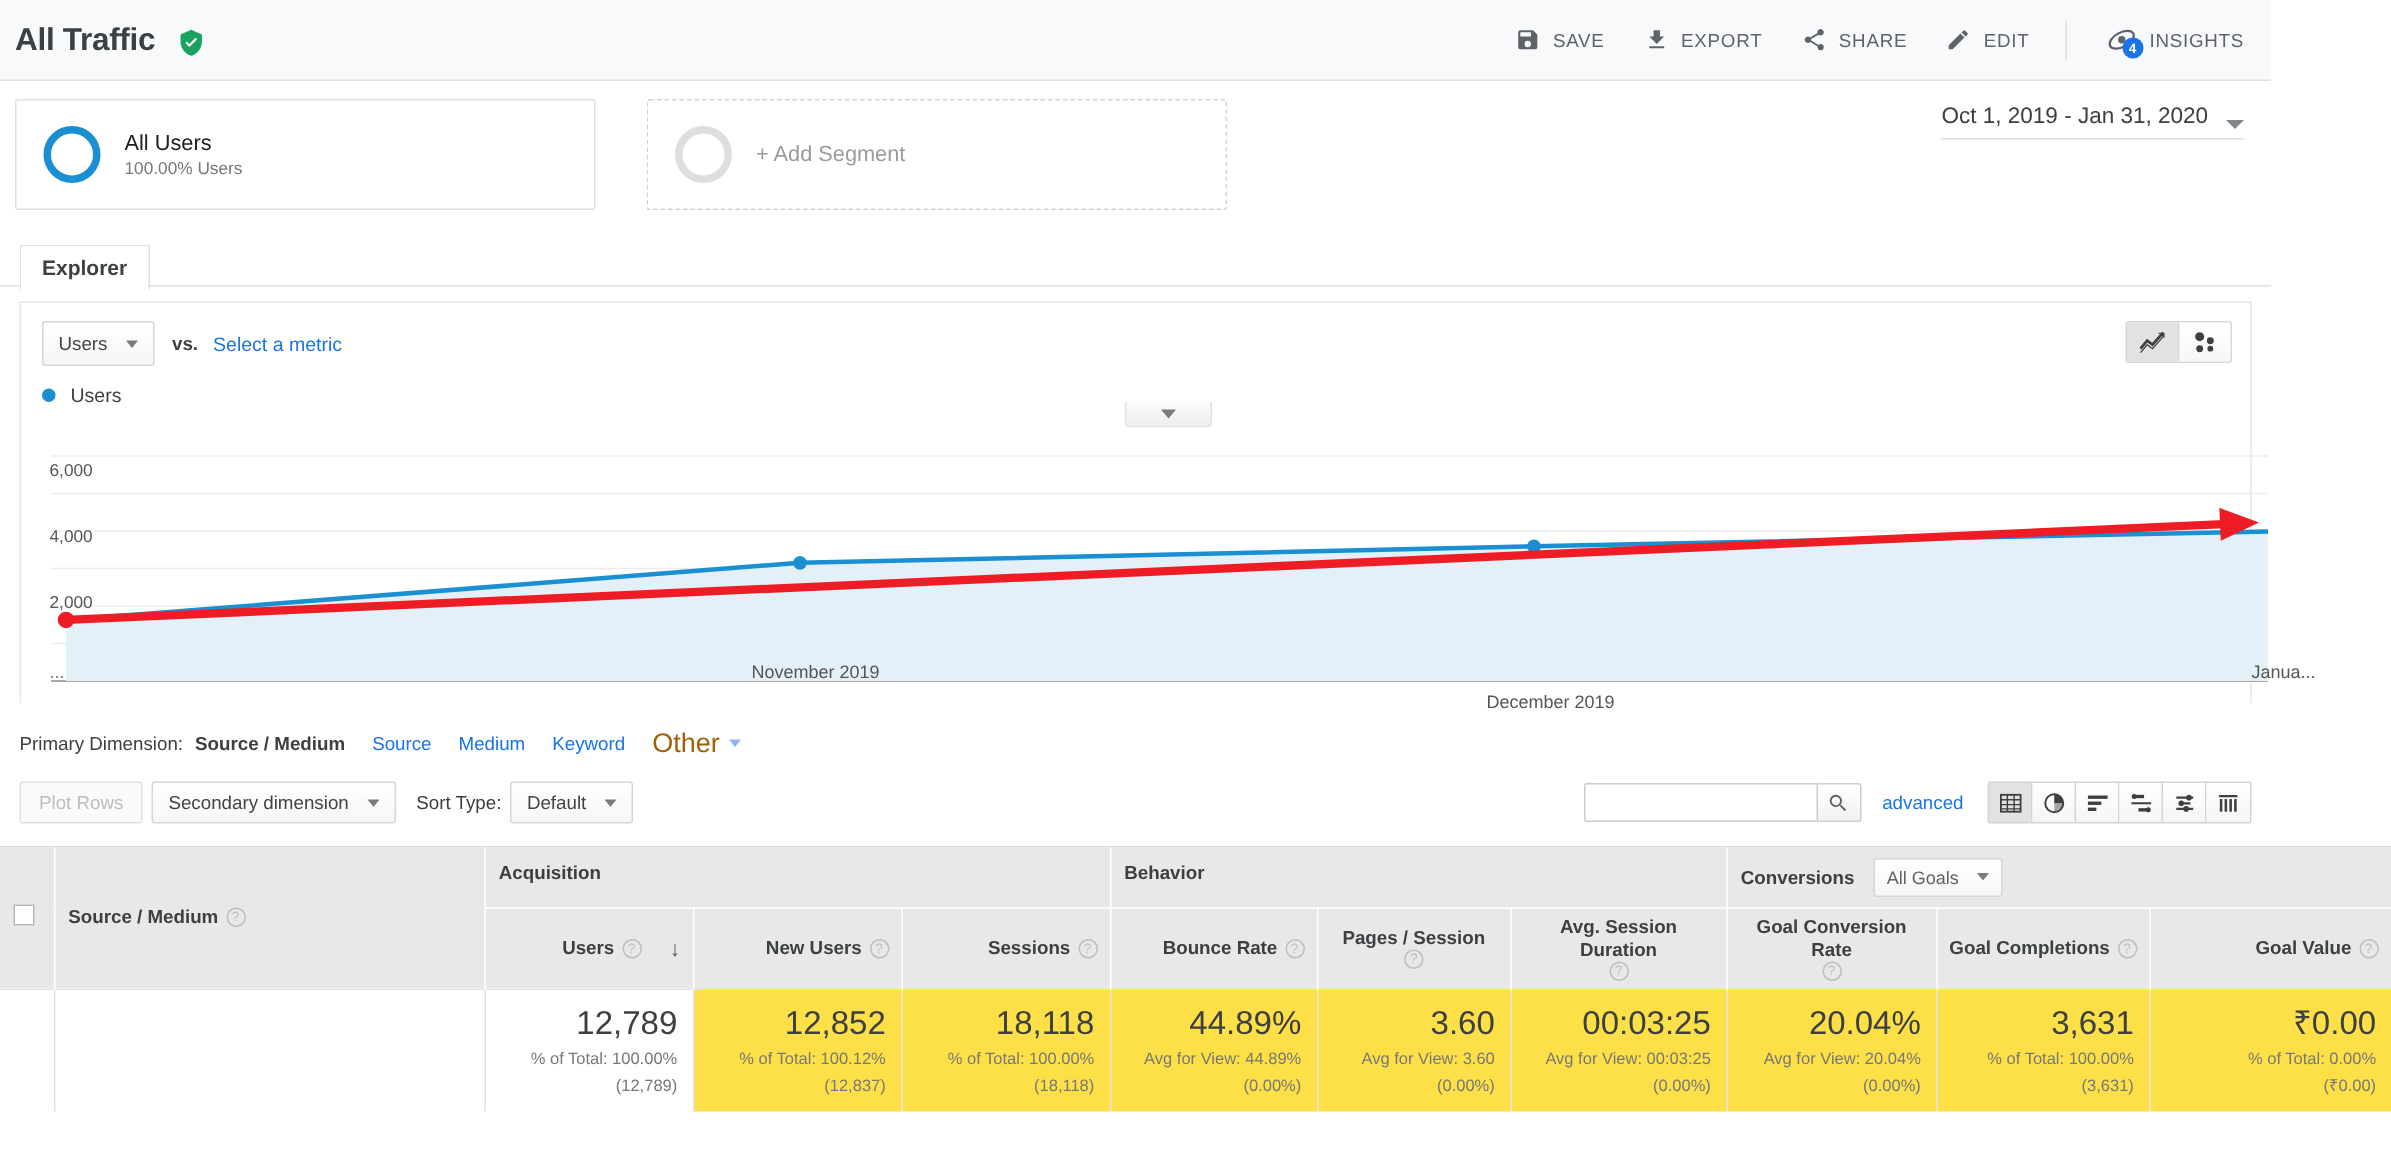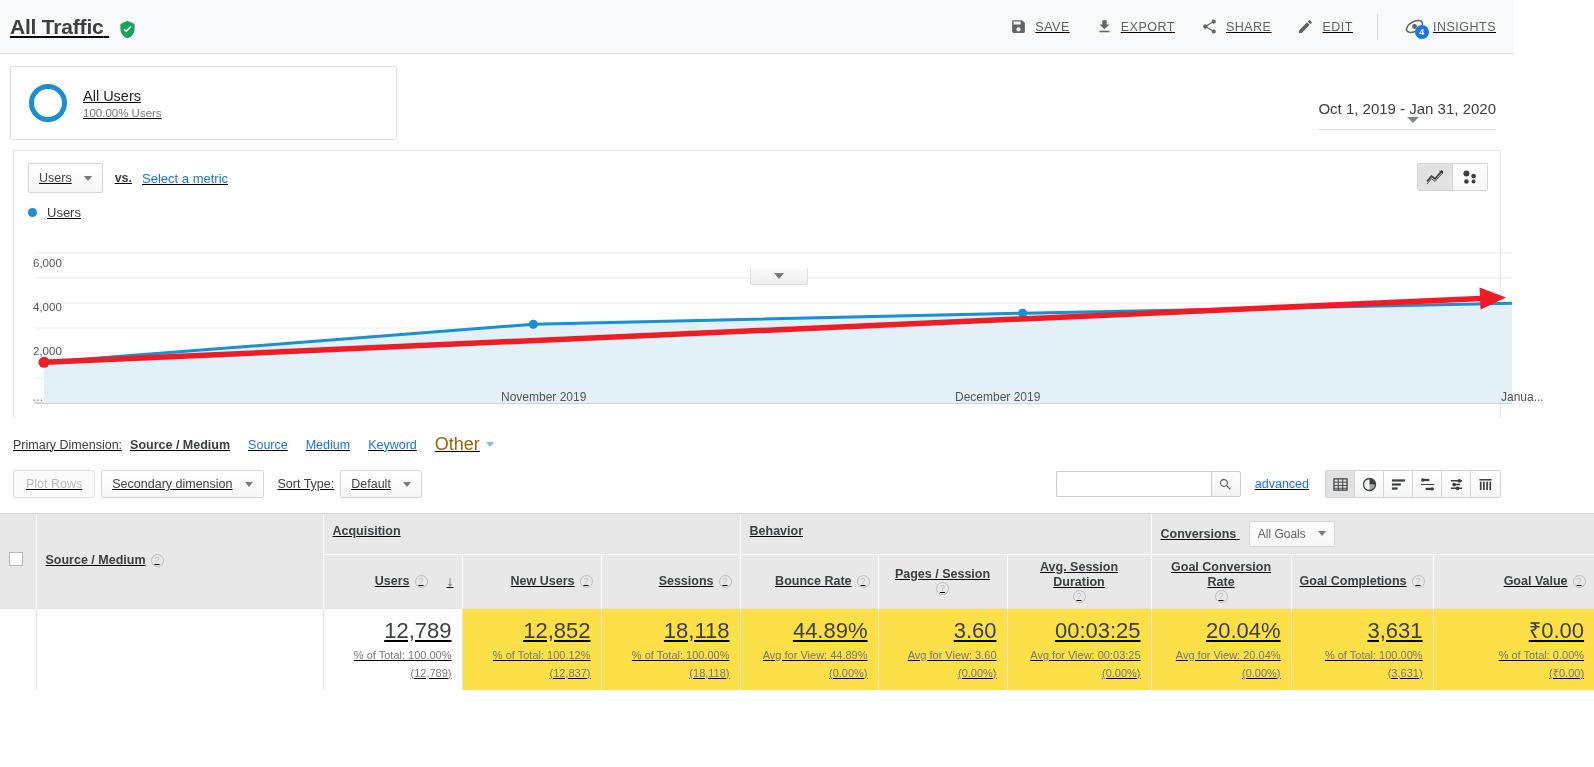--- a/index.html
+++ b/index.html
@@ -6,21 +6,21 @@
   * { box-sizing: border-box; }
   html, body {
     margin: 0; padding: 0;
     width: 1594px; height: 767px;
     overflow: hidden;
     background: #fff;
     font-family: "Liberation Sans", sans-serif;
     color: #000;
     -webkit-font-smoothing: antialiased;
   }
-  .page { width: 1514px; height: 767px; position: relative; background:#fff;text-decoration:underline; }
+  .page { width: 1514px; height: 767px; position: relative; background:#fff; }
 
   
   .topbar {
     height: 54px;
     background: #f8f9fa;
     border-bottom: 1px solid #e0e0e0;
     display: flex; align-items: center;
     padding: 0 18px 0 10px;
   }
   .page-title {
@@ -61,24 +61,24 @@
     width: 38px; height: 38px; border-radius: 50%;
     border: 5px solid #1a8fd1; flex: none;
   }
   .seg-ring.grey { border-color: #dedede; }
   .seg-text { margin-left: 16px; }
   .seg-name { font-size: 14.5px; color: #202124; line-height: 18px; }
   .seg-sub { font-size: 11.5px; color: #777; margin-top: 2px; }
   .seg-add-label { margin-left: 16px; font-size: 14.5px; color: #9b9b9b; }
 
   .date-range {
-    position: absolute; right: 18px; top: 46px;
-    display: flex; align-items: center;
+    position: absolute; right: 18px; top: 15px;
+    display: flex; align-items: flex-end;
     font-size: 15px; color: #3c4043; cursor: pointer;
-    border-bottom: 1px solid #dadce0; padding-bottom: 6px; flex-direction: column;
+    border-bottom: 1px solid #dadce0; padding-bottom: 6px;
   }
   .date-caret {
     width:0;height:0;border-left:6px solid transparent;border-right:6px solid transparent;
     border-top:6px solid #80868b; margin-left: 12px;
   }
 
   
   .explorer-tabs { margin-top: 22px; padding-left: 13px; position: relative; height: 29px;}
   .tab-main {
     display: inline-block;
@@ -299,27 +299,35 @@
 
   <div class="segments-row">
     <div class="segment-card">
       <div class="seg-ring"></div>
       <div class="seg-text">
         <div class="seg-name">All Users</div>
         <div class="seg-sub">100.00% Users</div>
       </div>
     </div>
 
+    <div class="segment-card add">
+      <div class="seg-ring grey"></div>
+      <div class="seg-add-label">+ Add Segment</div>
+    </div>
 
     <div class="date-range">
       <span>Oct 1, 2019 - Jan 31, 2020</span>
       <span class="date-caret"></span>
     </div>
   </div>
 
+  <div class="explorer-tabs">
+    <div class="tab-main">Explorer</div>
+    <div class="tabs-underline"></div>
+  </div>
 
 
   <div class="chart-panel">
 
     <div class="metric-row">
       <div class="select-btn">
         <span>Users</span>
         <span class="caret-sm"></span>
       </div>
       <div class="vs-label">vs.</div>
@@ -380,21 +388,21 @@
       </svg>
 
       <div id="y-labels">
           <div class="y-lbl" style="top: 14px;">6,000</div>
           <div class="y-lbl" style="top: 58px;">4,000</div>
           <div class="y-lbl" style="top: 102px;">2,000</div>
         </div>
       <div class="ellipsis-left">...</div>
       <div class="x-axis-labels">
         <div class="x-lbl" style="left:487px;">November 2019</div>
-        <div class="x-lbl" style="left:941px;">December 2019</div>
+        <div class="x-lbl" style="left:977px;margin-top:20px;">December 2019</div>
         <div class="x-lbl" style="left:1487px;">Janua...</div>
       </div>
     </div>
   </div>
 
   <div class="collapse-handle">
     <span class="handle-caret"></span>
   </div>
 
   <div class="prim-dim">

